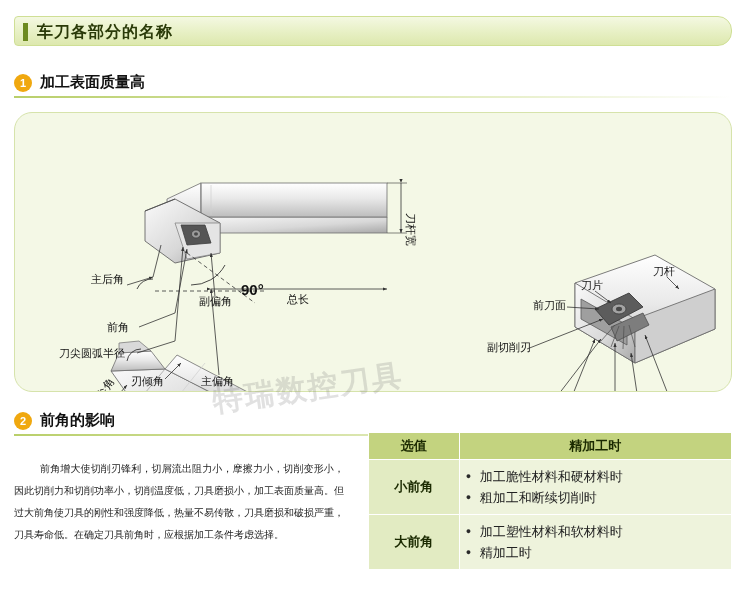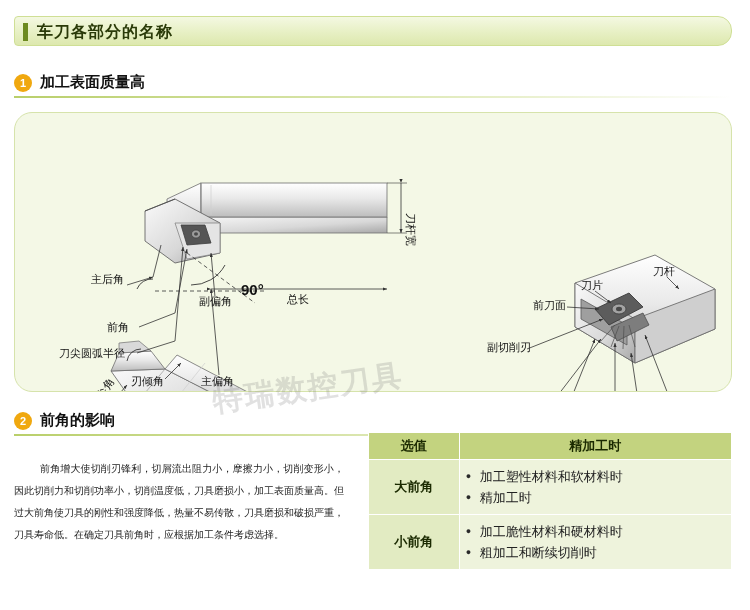--- a/index.html
+++ b/index.html
@@ -351,33 +351,33 @@
 
   <table class="tbl">
     <thead>
       <tr>
         <th>选值</th>
         <th>精加工时</th>
       </tr>
     </thead>
     <tbody>
       <tr>
+        <td class="label">小前角</td>
+        <td class="cell-col">
+          <ul>
+            <li>加工脆性材料和硬材料时</li>
+            <li>粗加工和断续切削时</li>
+          </ul>
+        </td>
+      </tr>
+      <tr>
         <td class="label">大前角</td>
         <td class="cell-col">
           <ul>
             <li>加工塑性材料和软材料时</li>
             <li>精加工时</li>
           </ul>
         </td>
       </tr>
-      <tr>
-        <td class="label">小前角</td>
-        <td class="cell-col">
-          <ul>
-            <li>加工脆性材料和硬材料时</li>
-            <li>粗加工和断续切削时</li>
-          </ul>
-        </td>
-      </tr>
     </tbody>
   </table>
 
 </div>
 
 </body></html>

